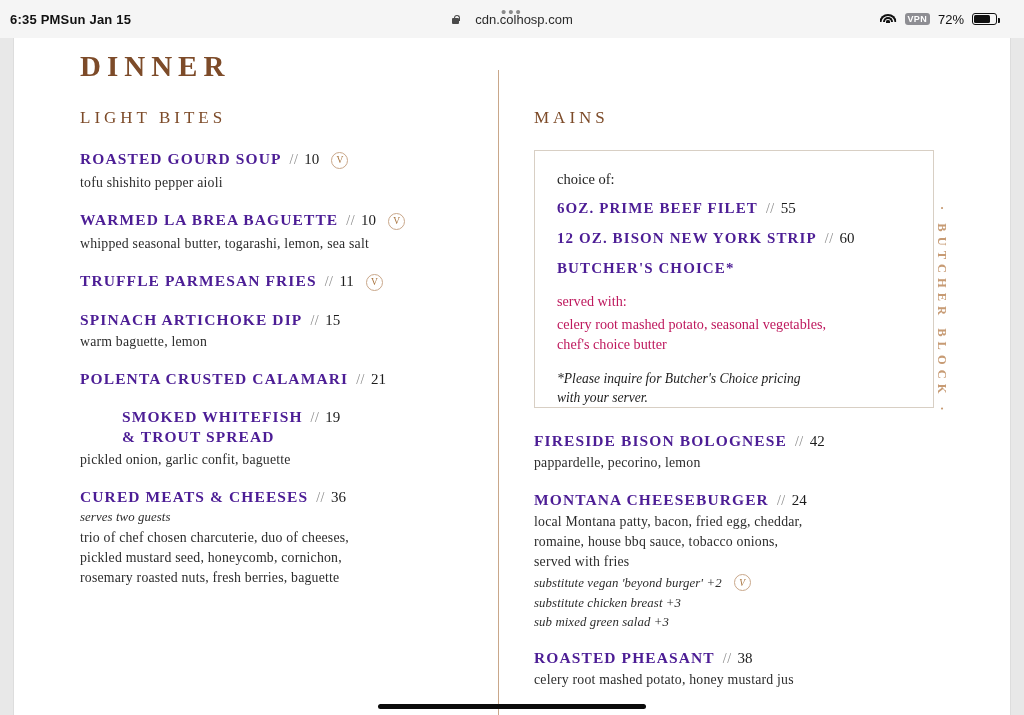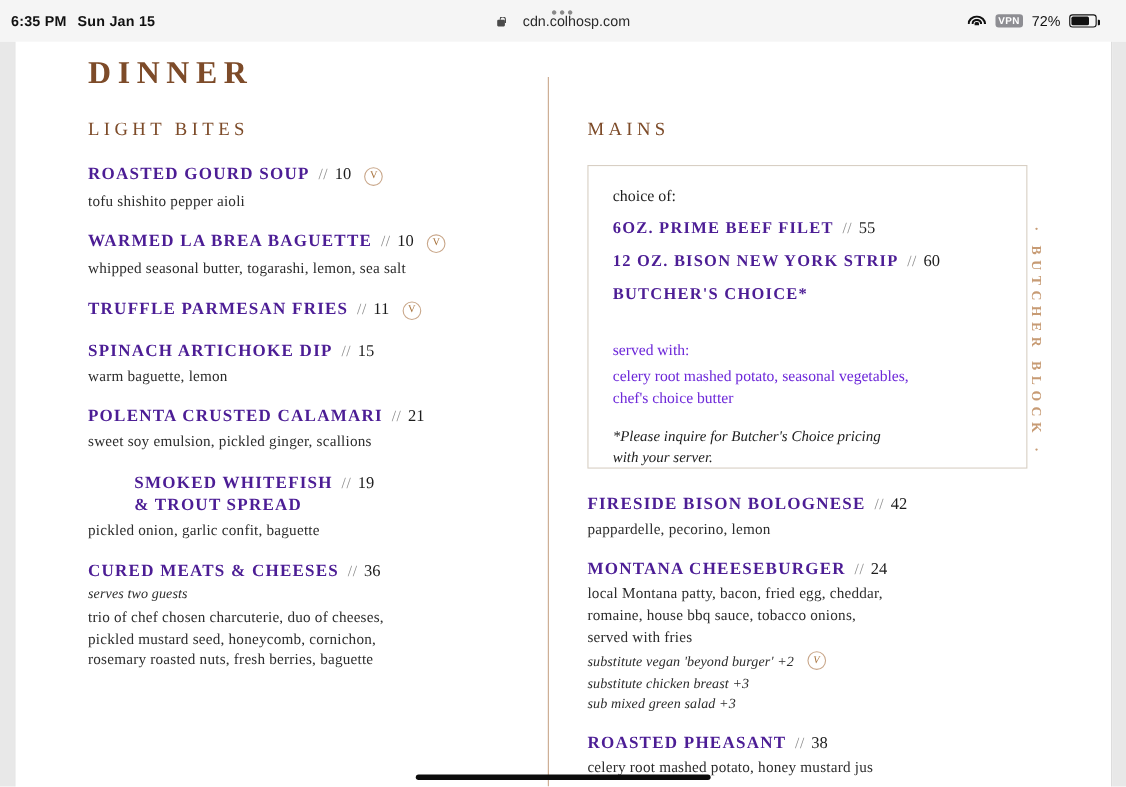--- a/index.html
+++ b/index.html
@@ -15,21 +15,21 @@
   .statusbar {
     position: absolute; top: 0; left: 0;
     width: 1024px; height: 38px;
     background: #f5f5f5;
     display: flex; align-items: center;
     font-family: "Liberation Sans", sans-serif;
     font-size: 13px; color: #111;
   }
   .sb-left {
     position: absolute; left: 10px; top: 0; height: 38px;
-    display: flex; align-items: center; gap: 10px;
+    display: flex; align-items: center; 
     font-weight: 600; letter-spacing: .2px;
   }
   .sb-center-dots {
     position: absolute; left: 0; right: 0; top: 3px;
     text-align: center; color: #8a8a8a; font-size: 15px; letter-spacing: 2px;
   }
   .sb-url {
     position: absolute; left: 0; right: 0; top: 12px;
     text-align: center;
     display: flex; align-items: center; justify-content: center; gap: 15px;
@@ -126,21 +126,21 @@
   .sub-note-row { display: flex; align-items: center; }
 
   
   .choice-box {
     border: 1px solid #d8cfc4; padding: 20px 22px 0 22px;
     margin-bottom: 24px;
   }
   .choice-lead { font-size: 14.5px; color: #1c1c1c; margin-bottom: 12px; }
   .choice-opt { margin-bottom: 13px; display: flex; align-items: baseline; }
   .choice-opt .item-name { font-size: 15px; }
-  .choice-served { font-size: 14.2px; color: #6d28d9; margin-top: 32px; line-height: 1.45; }
+  .choice-served { font-size: 14.2px; color: #be185d; margin-top: 14px; line-height: 1.45; }
   .choice-served .lead { display: block; margin-bottom: 2px; }
   .choice-note { font-size: 13.6px; font-style: italic; color: #1c1c1c; margin-top: 14px; line-height: 1.4; }
 
   
   .vert-label {
     position: absolute; left: 920px; top: 168px;
     writing-mode: vertical-rl;
     font-size: 12.5px; letter-spacing: 5px; color: #c79b74;
     font-weight: 600;
   }
@@ -227,21 +227,20 @@
       </div>
       <div class="desc">warm baguette, lemon</div>
     </div>
 
     <div class="item">
       <div class="item-name-row">
         <span class="item-name">POLENTA CRUSTED CALAMARI</span>
         <span class="slash">//</span>
         <span class="price">21</span>
       </div>
-      <div class="desc">sweet soy emulsion, pickled ginger, scallions</div>
     </div>
 
     <div class="item">
       <div class="item-name-row">
         <span class="item-name two-line" style="white-space: pre-line; margin-left: 42px;">SMOKED WHITEFISH
 &amp; TROUT SPREAD</span>
         <span class="slash">//</span>
         <span class="price">19</span>
       </div>
       <div class="desc">pickled onion, garlic confit, baguette</div>

